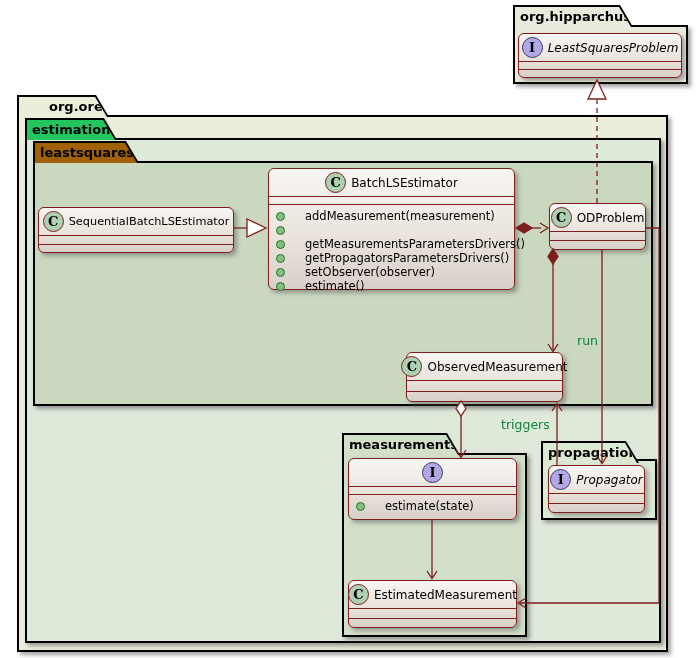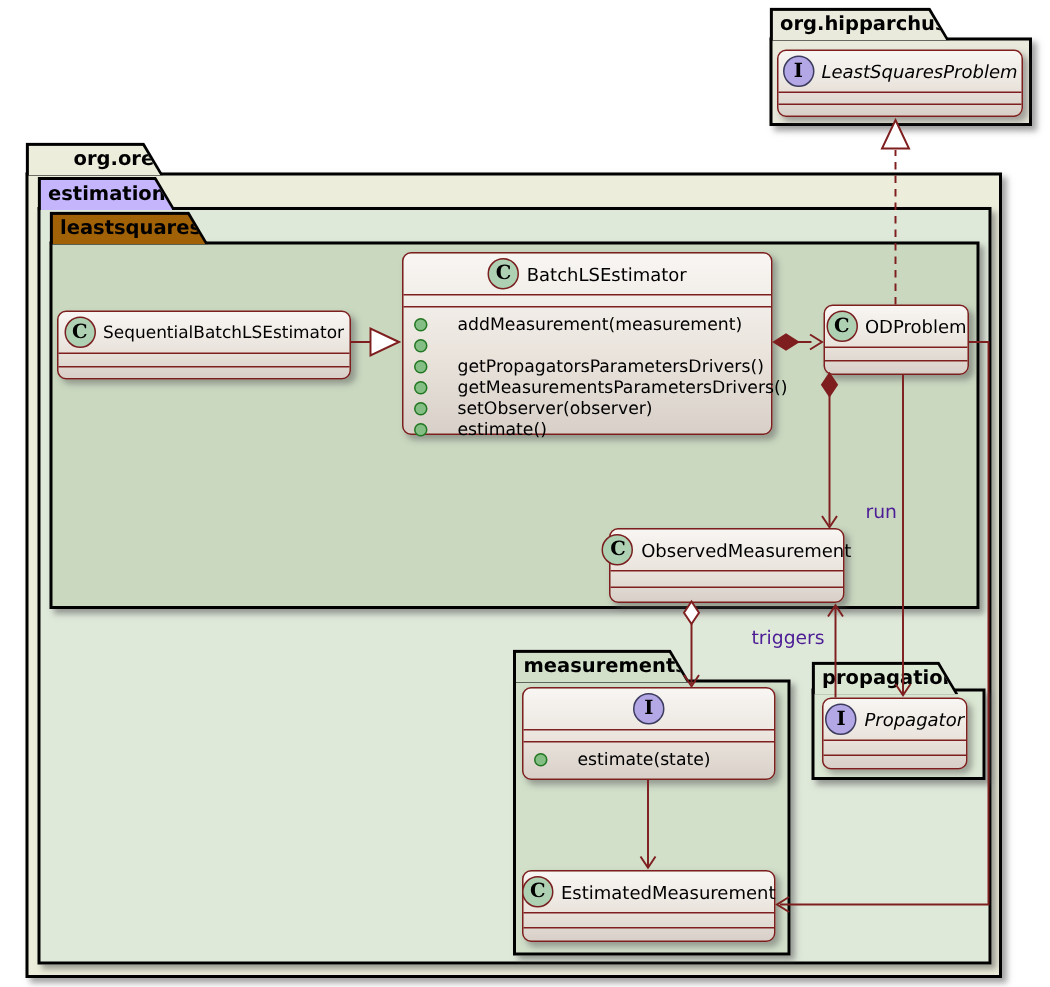--- a/index.html
+++ b/index.html
@@ -50,41 +50,41 @@
   .icon.i{background:#B4A7E5;border:1.5px solid #3b3b5e;}
   .crow{border-top:1.2px solid var(--maroon);}
   .grow{flex:1;}
   .thin{height:7px;flex:none;}
   .cmethods{border-top:1.2px solid var(--maroon);padding:4px 5px 4px 7px;flex:1;}
   .m{display:flex;align-items:center;gap:20px;font-size:11.5px;height:14px;white-space:nowrap;}
   .bullet{width:7px;height:7px;border-radius:50%;background:#84BE84;border:1px solid #227722;flex:none;}
   
   .overlay{position:absolute;left:0;top:0;z-index:20;pointer-events:none;}
   .edge-label{
-    position:absolute;z-index:21;font-size:12.5px;color:#4c1d95;white-space:nowrap;
+    position:absolute;z-index:21;font-size:12.5px;color:#15803d;white-space:nowrap;
   }
 </style>
 </head>
 <body>
 
 <div class="canvas">
 
   <div class="pkg-body" style="left:513px;top:25px;width:175px;height:59px;background:#e9e9dc;z-index:1"></div>
   <div class="pkg-tab" style="left:513px;top:5px;width:120px;">
     <div class="pkg-tab-fill" style="background:#e9e9dc;">org.hipparchus</div>
   </div>
 
   <div class="pkg-body" style="left:17px;top:115px;width:651px;height:537px;background:#ecedda;z-index:1"></div>
   <div class="pkg-tab" style="left:17px;top:95px;width:92px;">
     <div class="pkg-tab-fill" style="background:#ecedda;padding-left:30px;">org.orekit</div>
   </div>
 
   <div class="pkg-body" style="left:25px;top:138px;width:636px;height:505px;background:#dfe9da;z-index:2"></div>
   <div class="pkg-tab" style="left:25px;top:118px;width:92px;z-index:6">
-    <div class="pkg-tab-fill" style="background:#c4b5fd;">estimation</div>
+    <div class="pkg-tab-fill" style="background:#22c55e;">estimation</div>
   </div>
 
   <div class="pkg-body" style="left:33px;top:161px;width:620px;height:245px;background:#cad8c0;z-index:3"></div>
   <div class="pkg-tab" style="left:33px;top:141px;width:106px;z-index:6">
     <div class="pkg-tab-fill" style="background:#a16207;">leastsquares</div>
   </div>
 
   <div class="pkg-body" style="left:342px;top:453px;width:185px;height:184px;background:#d2e0ca;z-index:3"></div>
   <div class="pkg-tab" style="left:342px;top:433px;width:118px;z-index:6">
     <div class="pkg-tab-fill" style="background:#d2e0ca;">measurements</div>
@@ -122,25 +122,25 @@
     <div class="cmethods">
       <div class="m">
           <span class="bullet"></span>
           <span>addMeasurement(measurement)</span>
         </div>
       <div class="m">
           <span class="bullet"></span>
         </div>
       <div class="m">
           <span class="bullet"></span>
+          <span>getMeasurementsParametersDrivers()</span>
+        </div>
+      <div class="m">
+          <span class="bullet"></span>
           <span>getPropagatorsParametersDrivers()</span>
-        </div>
-      <div class="m">
-          <span class="bullet"></span>
-          <span>getMeasurementsParametersDrivers()</span>
         </div>
       <div class="m">
           <span class="bullet"></span>
           <span>setObserver(observer)</span>
         </div>
       <div class="m">
           <span class="bullet"></span>
           <span>estimate()</span>
         </div>
     </div>

